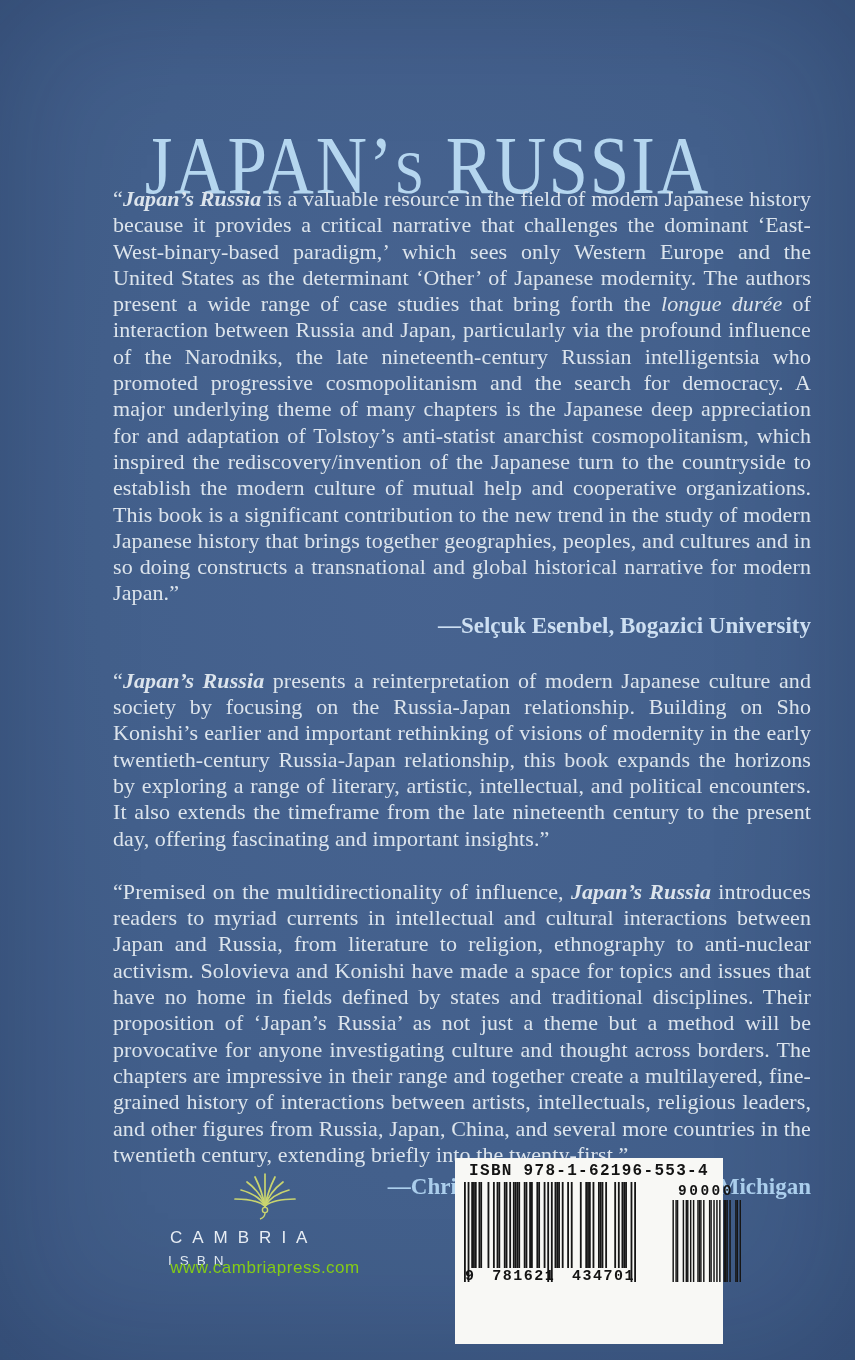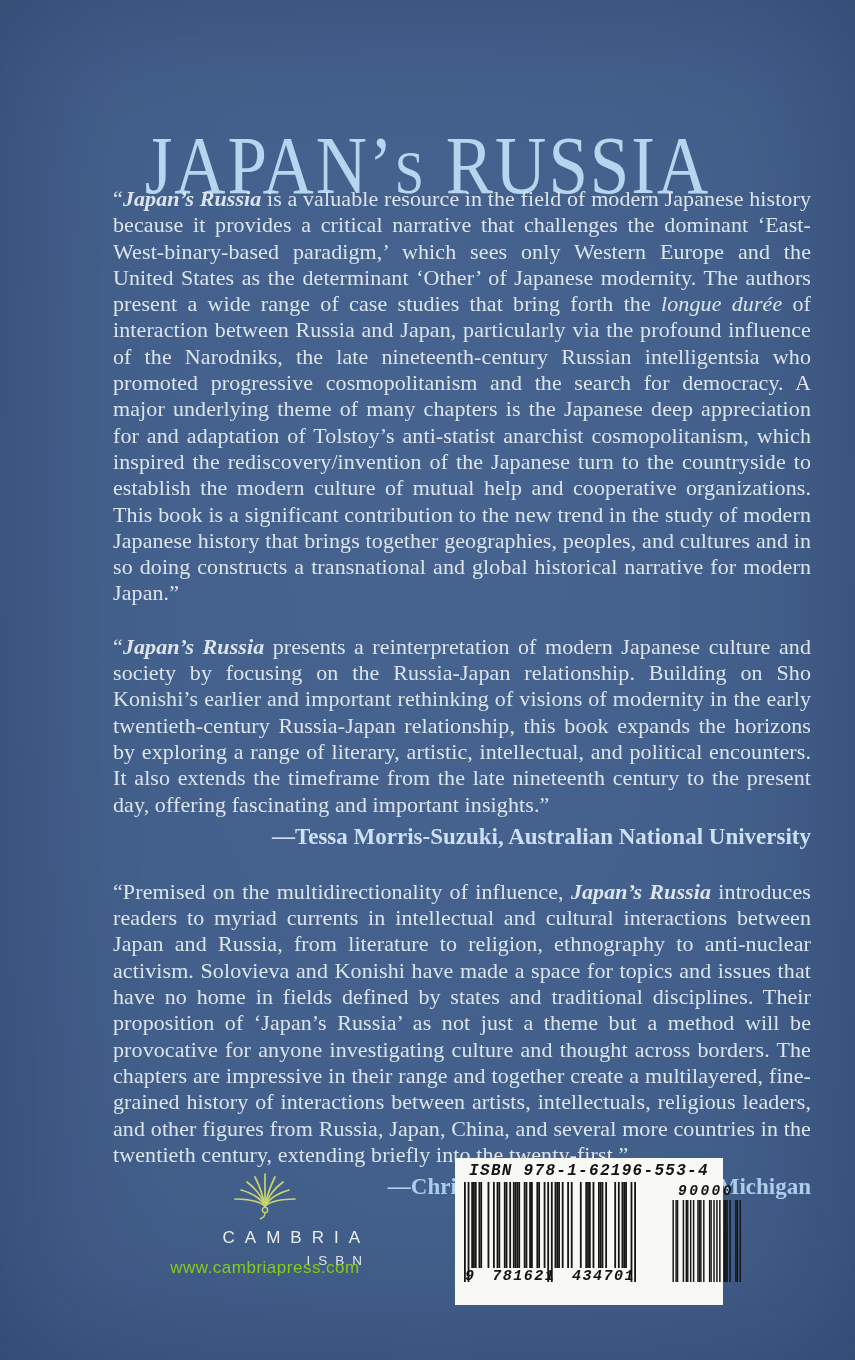--- a/index.html
+++ b/index.html
@@ -22,41 +22,41 @@
   .quote-text {
     margin:0; font-size:22px; line-height:26.3px; text-align:justify;
     color: var(--c-body,#dce4ec); letter-spacing:0.1px;
   }
   .seg-bi { font-weight:bold; font-style:italic; }
   .seg-i  { font-style:italic; }
   .attribution {
     margin:4px 0 0 0; text-align:right; font-weight:bold;
     font-size:23px; line-height:30px; color: var(--c-attr,#cadef2);
   }
-  .publisher { position:absolute; left:160px; top:1170px; width:210px; text-align:right; }
+  .publisher { position:absolute; left:160px; top:1170px; width:210px; text-align:left; }
   .publisher svg { display:block; margin:0 auto; }
   .publisher-name {
     font-family:"Liberation Sans","DejaVu Sans",sans-serif;
     color:#e7edf4; font-size:17px; letter-spacing:10px; padding-left:10px;
     margin-top:6px; white-space:nowrap;
   }
   .publisher-press {
     font-family:"Liberation Sans","DejaVu Sans",sans-serif;
     color:#dfe7f0; font-size:13.5px; letter-spacing:8px; padding-left:8px;
     margin-top:5px; white-space:nowrap;
   }
   .website {
     position:absolute; left:145px; top:1258px; width:240px; text-align:center;
     font-family:"Liberation Sans","DejaVu Sans",sans-serif;
     font-weight:normal; font-size:17px; color:#84cc16; letter-spacing:0.5px;
     white-space:nowrap;
   }
   .barcode-box {
-    position:absolute; left:455px; top:1158px; width:268px; height:147px;
-    background:#f8f8f5; box-sizing:border-box; padding:4px 9px 0 9px;font-style:italic;
+    position:absolute; left:455px; top:1158px; width:268px; height:186px;
+    background:#f8f8f5; box-sizing:border-box; padding:4px 9px 0 9px;
   }
   .mono { font-family:"Liberation Mono","DejaVu Sans Mono",monospace; color:#141414; }
   .isbn-line {
     font-size:16px; font-weight:bold; letter-spacing:1.3px; text-align:center;
     height:19px; line-height:19px; white-space:nowrap;
   }
   .bars-row { display:flex; align-items:flex-start; gap:7px; margin-top:1px; }
   .main-col { width:172px; }
   .main-col svg { display:block; width:172px; height:100px; }
   .number-line {
@@ -68,24 +68,24 @@
   .supp-col svg { display:block; width:70px; height:82px; }
 </style>
 </head>
 <body style="--c-background: #43608c; --c-title: #b5d6ef; --c-body: #dce4ec; --c-attr: #cadef2; --c-bar: #161616;">
 
 <h1 class="title"><span>JAPAN’</span><span class="small-s">S</span><span> RUSSIA</span></h1>
 
 <div class="endorsements">
   <section class="quote-block">
     <p class="quote-text"><span class="seg-n">“</span><span class="seg-bi">Japan’s Russia</span><span class="seg-n"> is a valuable resource in the field of modern Japanese history because it provides a critical narrative that challenges the dominant ‘East-West-binary-based paradigm,’ which sees only Western Europe and the United States as the determinant ‘Other’ of Japanese modernity. The authors present a wide range of case studies that bring forth the </span><span class="seg-i">longue durée</span><span class="seg-n"> of interaction between Russia and Japan, particularly via the profound influence of the Narodniks, the late nineteenth-century Russian intelligentsia who promoted progressive cosmopolitanism and the search for democracy. A major underlying theme of many chapters is the Japanese deep appreciation for and adaptation of Tolstoy’s anti-statist anarchist cosmopolitanism, which inspired the rediscovery/invention of the Japanese turn to the countryside to establish the modern culture of mutual help and cooperative organizations. This book is a significant contribution to the new trend in the study of modern Japanese history that brings together geographies, peoples, and cultures and in so doing constructs a transnational and global historical narrative for modern Japan.”</span></p>
+    <p class="attribution" style="color: rgb(205, 223, 242);">—Selçuk Esenbel, Bogazici University</p>
   </section>
   <section class="quote-block">
     <p class="quote-text"><span class="seg-n">“</span><span class="seg-bi">Japan’s Russia</span><span class="seg-n"> presents a reinterpretation of modern Japanese culture and society by focusing on the Russia-Japan relationship. Building on Sho Konishi’s earlier and important rethinking of visions of modernity in the early twentieth-century Russia-Japan relationship, this book expands the horizons by exploring a range of literary, artistic, intellectual, and political encounters. It also extends the timeframe from the late nineteenth century to the present day, offering fascinating and important insights.”</span></p>
-    <p class="attribution" style="color: rgb(205, 223, 242);">—Tessa Morris-Suzuki, Australian National University</p>
   </section>
   <section class="quote-block">
     <p class="quote-text"><span class="seg-n">“Premised on the multidirectionality of influence, </span><span class="seg-bi">Japan’s Russia</span><span class="seg-n"> introduces readers to myriad currents in intellectual and cultural interactions between Japan and Russia, from literature to religion, ethnography to anti-nuclear activism. Solovieva and Konishi have made a space for topics and issues that have no home in fields defined by states and traditional disciplines. Their proposition of ‘Japan’s Russia’ as not just a theme but a method will be provocative for anyone investigating culture and thought across borders. The chapters are impressive in their range and together create a multilayered, fine-grained history of interactions between artists, intellectuals, religious leaders, and other figures from Russia, Japan, China, and several more countries in the twentieth century, extending briefly into the twenty-first.”</span></p>
     <p class="attribution" style="color: rgb(171, 206, 236);">—Christopher Hill, University of Michigan</p>
   </section>
 </div>
 
 <div class="publisher">
   <svg width="66" height="52" viewBox="0 0 66 52" aria-hidden="true">
     <g fill="none" stroke-width="1.7" stroke-linecap="round" stroke="#c9d46f">

